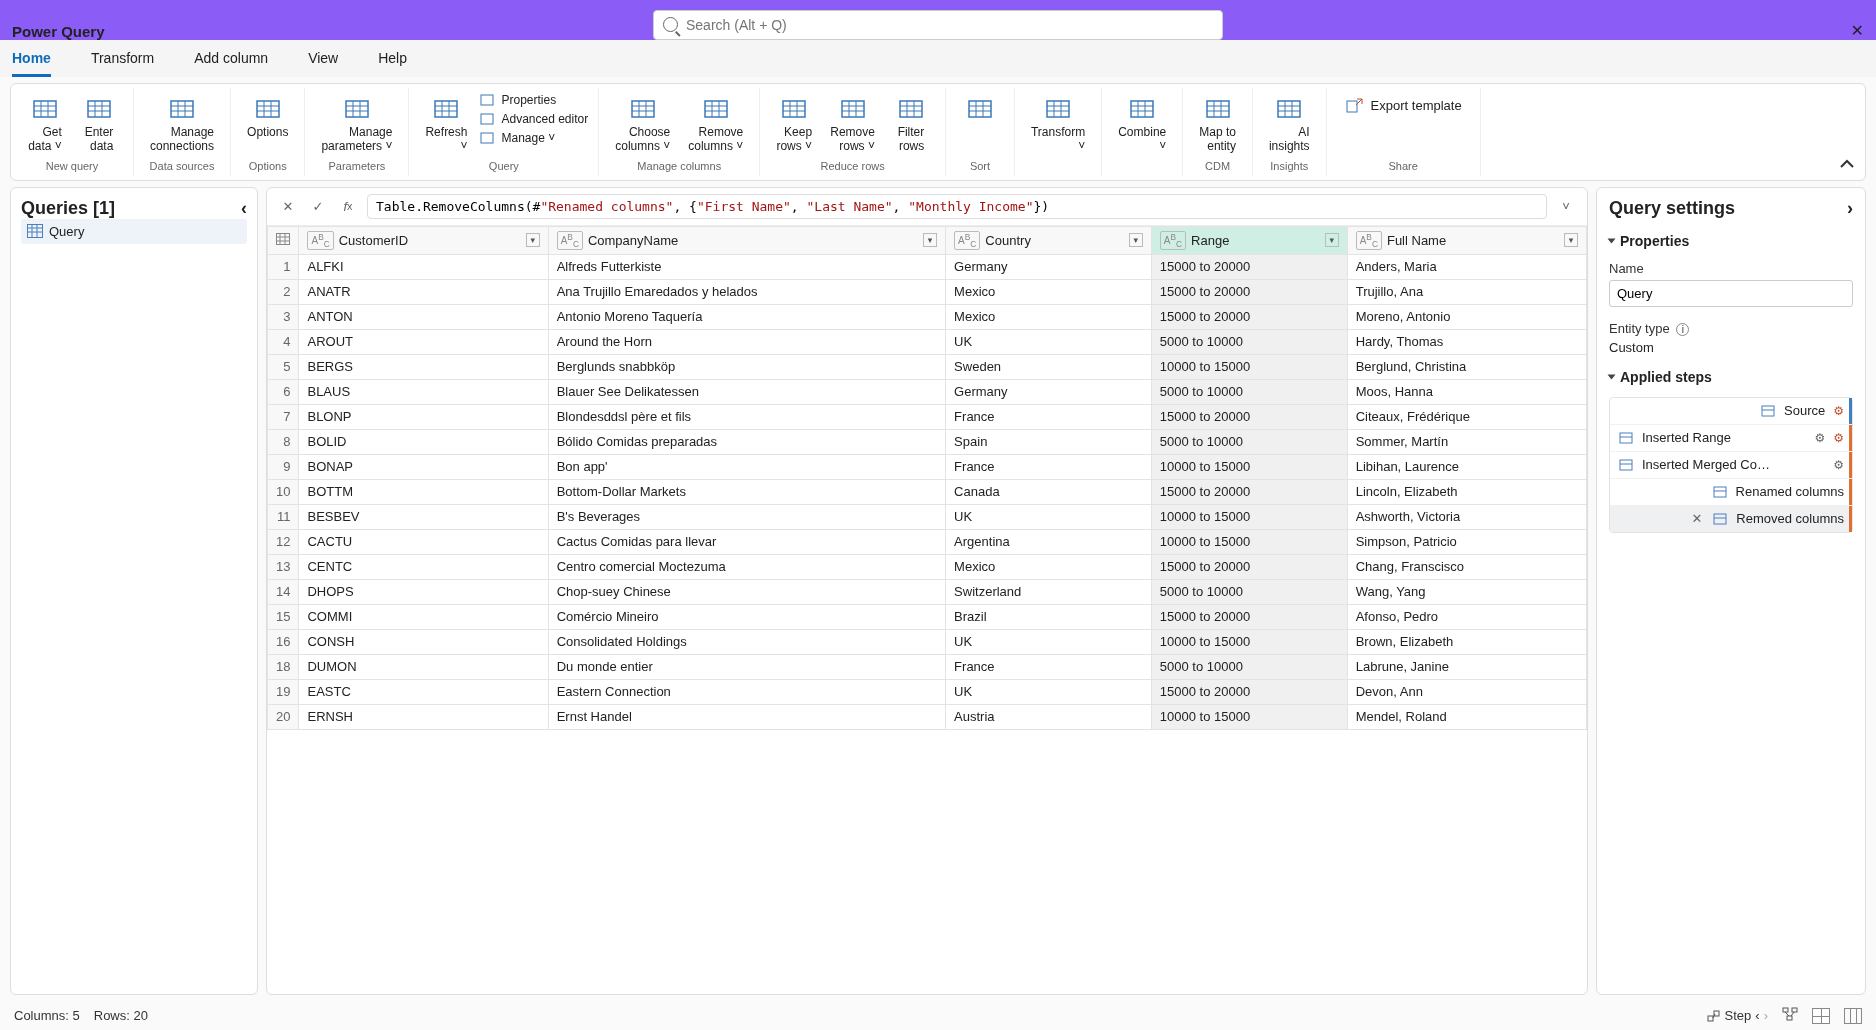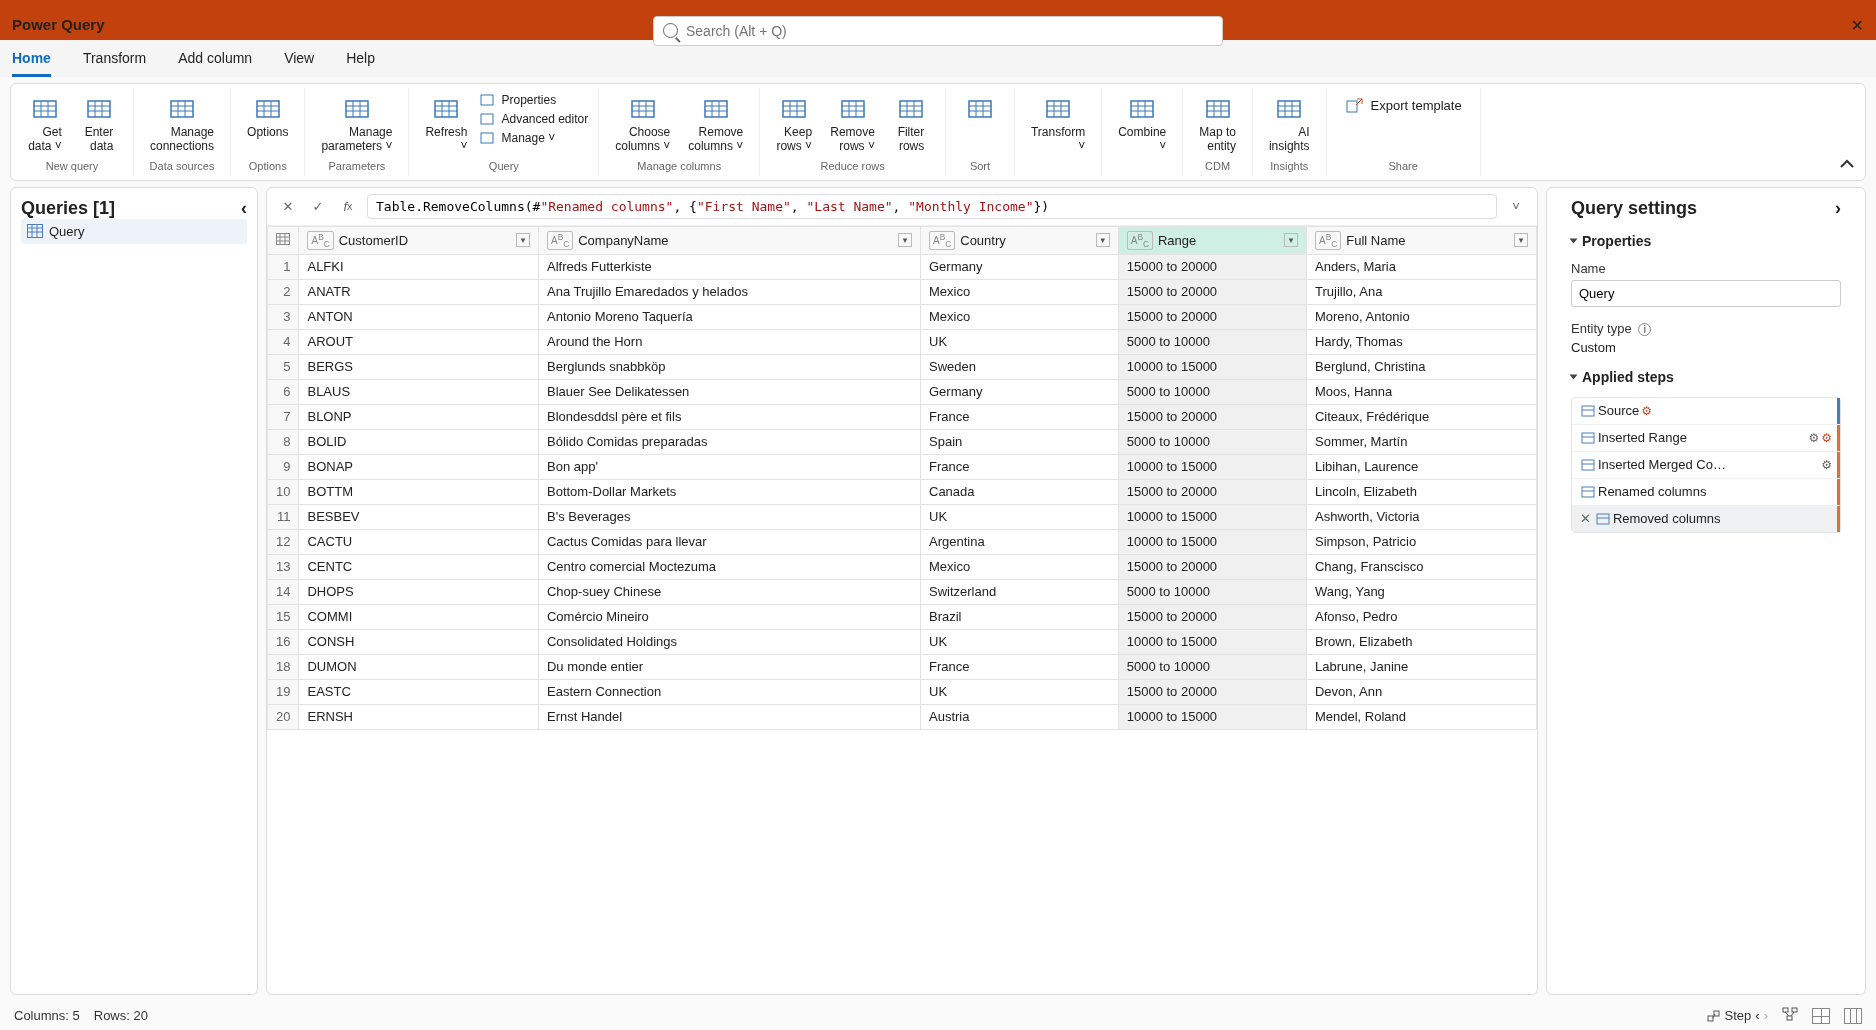--- a/index.html
+++ b/index.html
@@ -1,29 +1,29 @@
 <!DOCTYPE html>
 <html><head>
 <meta charset="utf-8">
 <style>
 * { box-sizing: border-box; margin: 0; padding: 0; }
 body { font-family: "Segoe UI", sans-serif; font-size: 13px; background: #fafafa; color: #222; overflow: hidden; }
 .app { display: flex; flex-direction: column; height: 100vh; }
 
 
-.titlebar { display: flex; align-items: flex-start; height: 40px; padding: 16px 12px; background: #c2410c; position: relative; }
+.titlebar { display: flex; align-items: flex-end; height: 40px; padding: 0 12px; background: #8b5cf6; position: relative; }
 .titlebar .title { font-size: 15px; font-weight: 600; }
 .titlebar .search { position: absolute; left: 50%; transform: translateX(-50%); width: 570px; border-radius: 7px; }
 .titlebar .search input { width: 100%; height: 30px; border: 1px solid #ccc; border-radius: 4px; padding: 0 10px 0 32px; font-size: 14px; background: #fff; }
 .titlebar .search .sicon { position: absolute; left: 10px; top: 7px; width: 15px; height: 15px; border: 1.5px solid #666; border-radius: 50%; }
 .titlebar .search .sicon::after { content:""; position:absolute; width:6px; height:1.5px; background:#666; bottom:-3px; right:-4px; transform:rotate(45deg); }
 .titlebar .close { position: absolute; right: 12px; font-size: 16px; cursor: pointer; }
 
 
-.menutabs { display: flex; gap: 32px; padding: 10px 12px 0; background: #f5f5f5; font-size: 14px; }
+.menutabs { display: flex; gap: 40px; padding: 10px 12px 0; background: #f5f5f5; font-size: 14px; }
 .menutabs .tab { padding-bottom: 8px; cursor: pointer; }
 .menutabs .tab.active { border-bottom: 3px solid #0f6cbd; color: #0f6cbd; font-weight:600; }
 
 
 .ribbon { display: flex; background: #fff; border: 1px solid #ddd; border-radius: 6px; margin: 6px 10px; padding: 4px 0; align-items: stretch; position:relative; }
 .rgrp { display: flex; flex-direction: column; align-items: center; border-right: 1px solid #eee; padding: 4px 10px; }
 .rgrp:last-child { border-right: none; }
 .rbtns { display: flex; gap: 6px; flex: 1; align-items: flex-start; }
 .rbtn { display: flex; flex-direction: column; align-items: center; justify-content: flex-start; padding: 2px 6px; cursor: pointer; text-align: right; min-width: 48px; }
 .rbtn .ricon { width: 34px; height: 30px; display:flex; align-items:center; justify-content:center; }
@@ -59,28 +59,28 @@
 table.data th, table.data td { border: 1px solid #e3e3e3; padding: 4px 8px; text-align:left; height:25px; }
 table.data th { background:#f8f8f8; font-weight:400; position:relative; }
 table.data th.sel { background:#cfeee4; }
 table.data td.sel { background:#f0f0f0; }
 table.data .rownum { width:30px; text-align:right; color:#666; background:#f8f8f8; }
 .colhdr { display:flex; align-items:center; gap:5px; }
 .colhdr .tyicon { font-size:10px; color:#888; border:1px solid #bbb; padding:0 3px; border-radius:2px; }
 .colhdr .dd { margin-left:auto; width:14px; height:14px; border:1px solid #bbb; display:flex; align-items:center; justify-content:center; font-size:9px; color:#555; cursor:pointer; }
 
 
-.settings { width: 320px; padding: 10px 24px; }
+.settings { width: 270px; padding: 10px 12px; }
 .settings .hdr { display:flex; justify-content:space-between; align-items:center; font-size:18px; font-weight:600; margin-bottom:8px; }
 .settings .sect { font-size:14px; font-weight:600; margin:6px 0; display:flex; align-items:center; gap:4px; }
 .settings .sect::before { content:""; width:0; height:0; border-top:4px solid transparent; border-bottom:4px solid transparent; border-left:5px solid #444; transform:rotate(90deg); margin-right:2px; }
 .settings label { font-size:13px; color:#333; display:block; margin-top:6px; }
 .settings input.txt { width:100%; border:1px solid #ccc; border-radius:3px; padding:5px 7px; margin-top:4px; font-size:13px; }
 .steps { border:1px solid #e3e3e3; border-radius:4px; margin-top:6px; }
-.step { display:flex; align-items:center; gap:2px; padding:5px 8px; border-bottom:1px solid #f0f0f0; cursor:pointer; position:relative; }
+.step { display:flex; align-items:center; gap:8px; padding:5px 8px; border-bottom:1px solid #f0f0f0; cursor:pointer; position:relative;justify-content:flex-end; }
 .step:last-child { border-bottom:none; }
 .step.active { background:#eef0f2; }
 .step .sicon { width:16px; height:16px; display:inline-flex; }
 .step .bar { position:absolute; right:0; top:0; bottom:0; width:3px; background:#e07030; }
 .step .bar.blue { background:#4080c0; }
 .step .gear { margin-left:auto; color:#666; font-size:12px; }
 .step .gearx { color:#c05030; font-size:12px; }
 .step .del { color:#666; margin-right:2px; }
 
 

